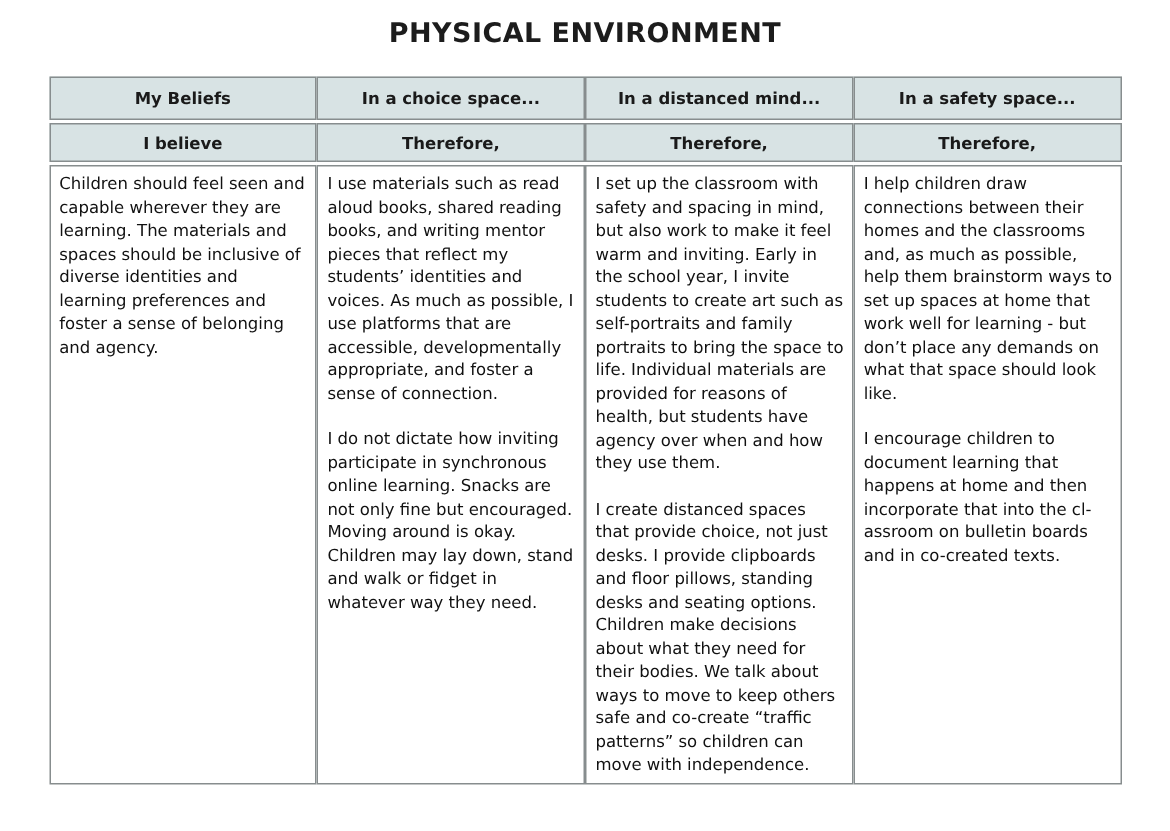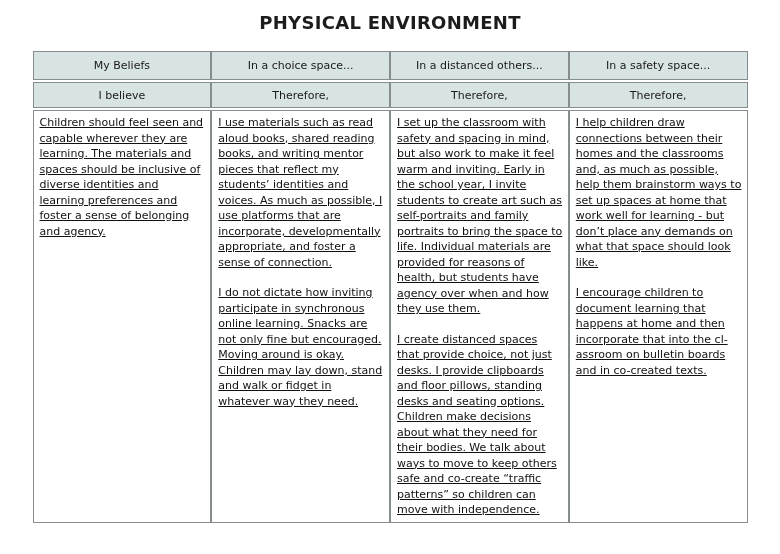--- a/index.html
+++ b/index.html
@@ -34,73 +34,72 @@
     width: 715px;
     margin: 16px auto 0 auto;
     font-size: 11px;
   }
   table.env-table th,
   table.env-table td {
     border: 1px solid #878d8e;
   }
   table.env-table th {
     background: #d8e3e4;
-    font-weight: normal;
+    font-weight: bold;
     font-size: 11px;
     color: #1a1a1a;
     text-align: center;
     vertical-align: middle;
     height: 24px;
     padding: 1px 4px;
   }
   tr.header-row th { height: 25px; }
   tr.subheader-row th { height: 22px; }
   table.env-table td {
     background: #ffffff;
     vertical-align: top;
     text-align: left;
     padding: 4px 5px 4px 6px;
     line-height: 15.5px;
     color: #111111;
-    text-decoration: underline;
   }
   td .para {
     margin: 0 0 15px 0;
   }
   td .para:last-child { margin-bottom: 0; }
   td .para:empty { display: none; margin: 0; }
 </style>
 </head>
 <body>
 
 <div class="page">
 
   <h1 class="doc-title">PHYSICAL ENVIRONMENT</h1>
 
   <table class="env-table">
     <tbody>
       <tr class="header-row">
         <th>My Beliefs</th>
         <th>In a choice space...</th>
-        <th>In a distanced others...</th>
+        <th>In a distanced mind...</th>
         <th>In a safety space...</th>
       </tr>
       <tr class="subheader-row">
         <th>I believe</th>
         <th>Therefore,</th>
         <th>Therefore,</th>
         <th>Therefore,</th>
       </tr>
       <tr class="body-row">
         <td>
           <p class="para">Children should feel seen and capable wherever they are learning. The materials and spaces should be inclusive of diverse identities and learning preferences and foster a sense of belonging and agency.</p>
 
         </td>
         <td>
-          <p class="para">I use materials such as read aloud books, shared reading books, and writing mentor pieces that reflect my students’ identities and voices. As much as possible, I use platforms that are incorporate, developmentally appropriate, and foster a sense of connection.</p>
+          <p class="para">I use materials such as read aloud books, shared reading books, and writing mentor pieces that reflect my students’ identities and voices. As much as possible, I use platforms that are accessible, developmentally appropriate, and foster a sense of connection.</p>
           <p class="para">I do not dictate how inviting participate in synchronous online learning. Snacks are not only fine but encouraged. Moving around is okay. Children may lay down, stand and walk or fidget in whatever way they need.</p>
         </td>
         <td>
           <p class="para">I set up the classroom with safety and spacing in mind, but also work to make it feel warm and inviting. Early in the school year, I invite students to create art such as self-portraits and family portraits to bring the space to life. Individual materials are provided for reasons of health, but students have agency over when and how they use them.</p>
           <p class="para">I create distanced spaces that provide choice, not just desks. I provide clipboards and floor pillows, standing desks and seating options. Children make decisions about what they need for their bodies. We talk about ways to move to keep others safe and co-create “traffic patterns” so children can move with independence.</p>
         </td>
         <td>
           <p class="para">I help children draw connections between their homes and the classrooms and, as much as possible, help them brainstorm ways to set up spaces at home that work well for learning - but don’t place any demands on what that space should look like.</p>
           <p class="para">I encourage children to document learning that happens at home and then incorporate that into the cl-assroom on bulletin boards and in co-created texts.</p>
         </td>

